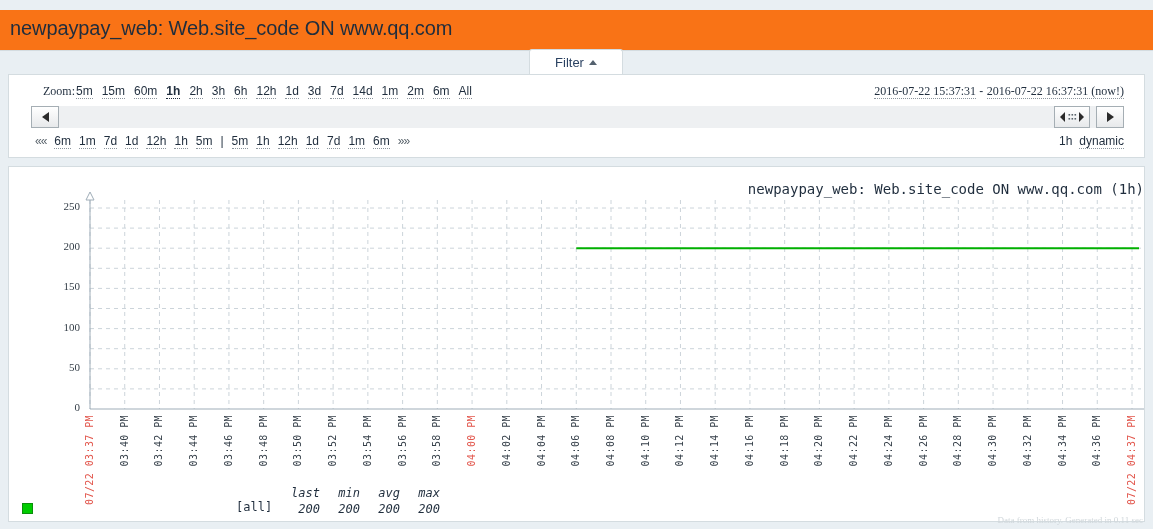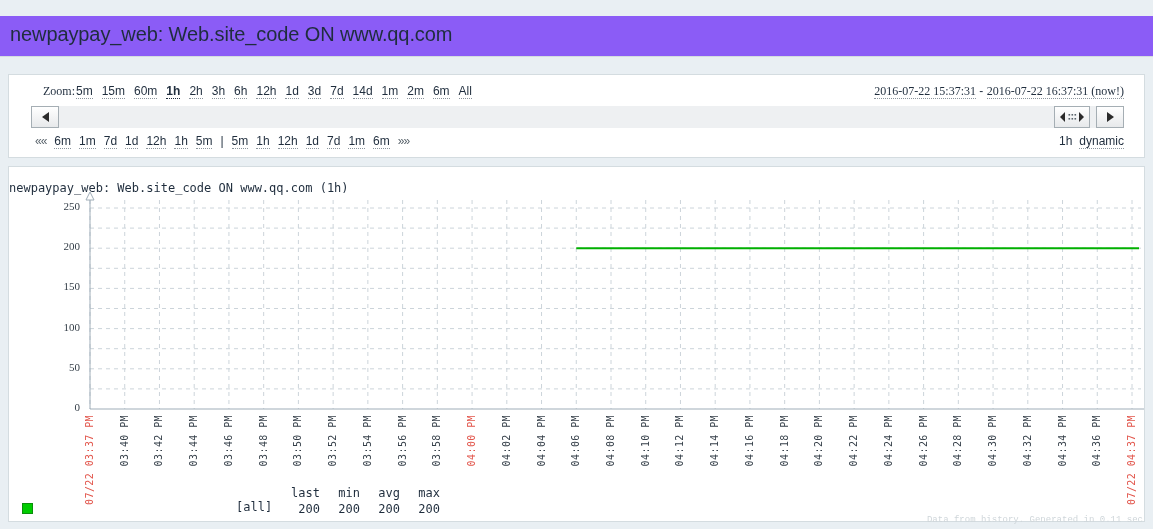--- a/index.html
+++ b/index.html
@@ -13,24 +13,24 @@
     position: relative;
     width: 1153px;
     height: 529px;
     overflow: hidden;
     background: #e9eff3;
   }
 
   
   .header {
     position: absolute;
-    left: 0; top: 16px;
+    left: 0; top: 10px;
     width: 1153px;
     height: 41px;
-    background: #8b5cf6;
+    background: #f97316;
     border-bottom: 1px solid #d4dce0;
     box-sizing: border-box;
   }
   .page-title {
     position: absolute;
     left: 10px;
     top: 7px;
     font-size: 20px;
     color: #1f2d3d;
     white-space: nowrap;
@@ -249,23 +249,23 @@
     background: #ffffff;
     border: 1px solid #d4dce0;
     box-sizing: border-box;
     overflow: hidden;
   }
   .chart-title {
     position: absolute;
     left: 0;
     top: 14px;
     width: 100%;
-    text-align: left;
+    text-align: right;
     font-family: "DejaVu Sans Mono", "Liberation Mono", monospace;
-    font-size: 12px;
+    font-size: 14px;
     color: #1f2d3d;
   }
   .plot {
     position: absolute;
     left: 0; top: 0;
     width: 1137px;
     height: 356px;
   }
   .ylabel {
     position: absolute;
@@ -322,42 +322,49 @@
   .legend-cols {
     position: absolute;
     left: 272px;
     top: 8px;
     display: flex;
   }
   .legend-col {
     width: 40px;
     text-align: right;
     margin-left: 0;
+    font-style: italic;
   }
   .legend-col .hdr { display: block; }
   .legend-col .val { display: block; margin-top: 2px; }
   .footnote {
     position: absolute;
     right: 2px;
     top: 37px;
-    font-family: Liberation Mono, monospace;
+    font-family: Liberation Serif, serif;
     font-size: 9px;
     color: #cfd6da;
     white-space: nowrap;
   }
 </style>
 </head>
 <body>
 
 <div id="app">
 
   <div class="header">
     <div class="page-title">newpaypay_web: Web.site_code ON www.qq.com</div>
   </div>
 
+  <div class="tabstrip">
+    <div class="tab-filter">
+      <span>Filter</span>
+      <span class="tri-up"></span>
+    </div>
+  </div>
 
   <div class="filter-panel">
 
     <div class="zoom-row">
       <span class="zoom-label">Zoom:</span>
       <span class="zoom-links" id="zoom-links">
           <a class="dlink">5m</a>
           <a class="dlink">15m</a>
           <a class="dlink">60m</a>
           <a class="dlink bold">1h</a>

